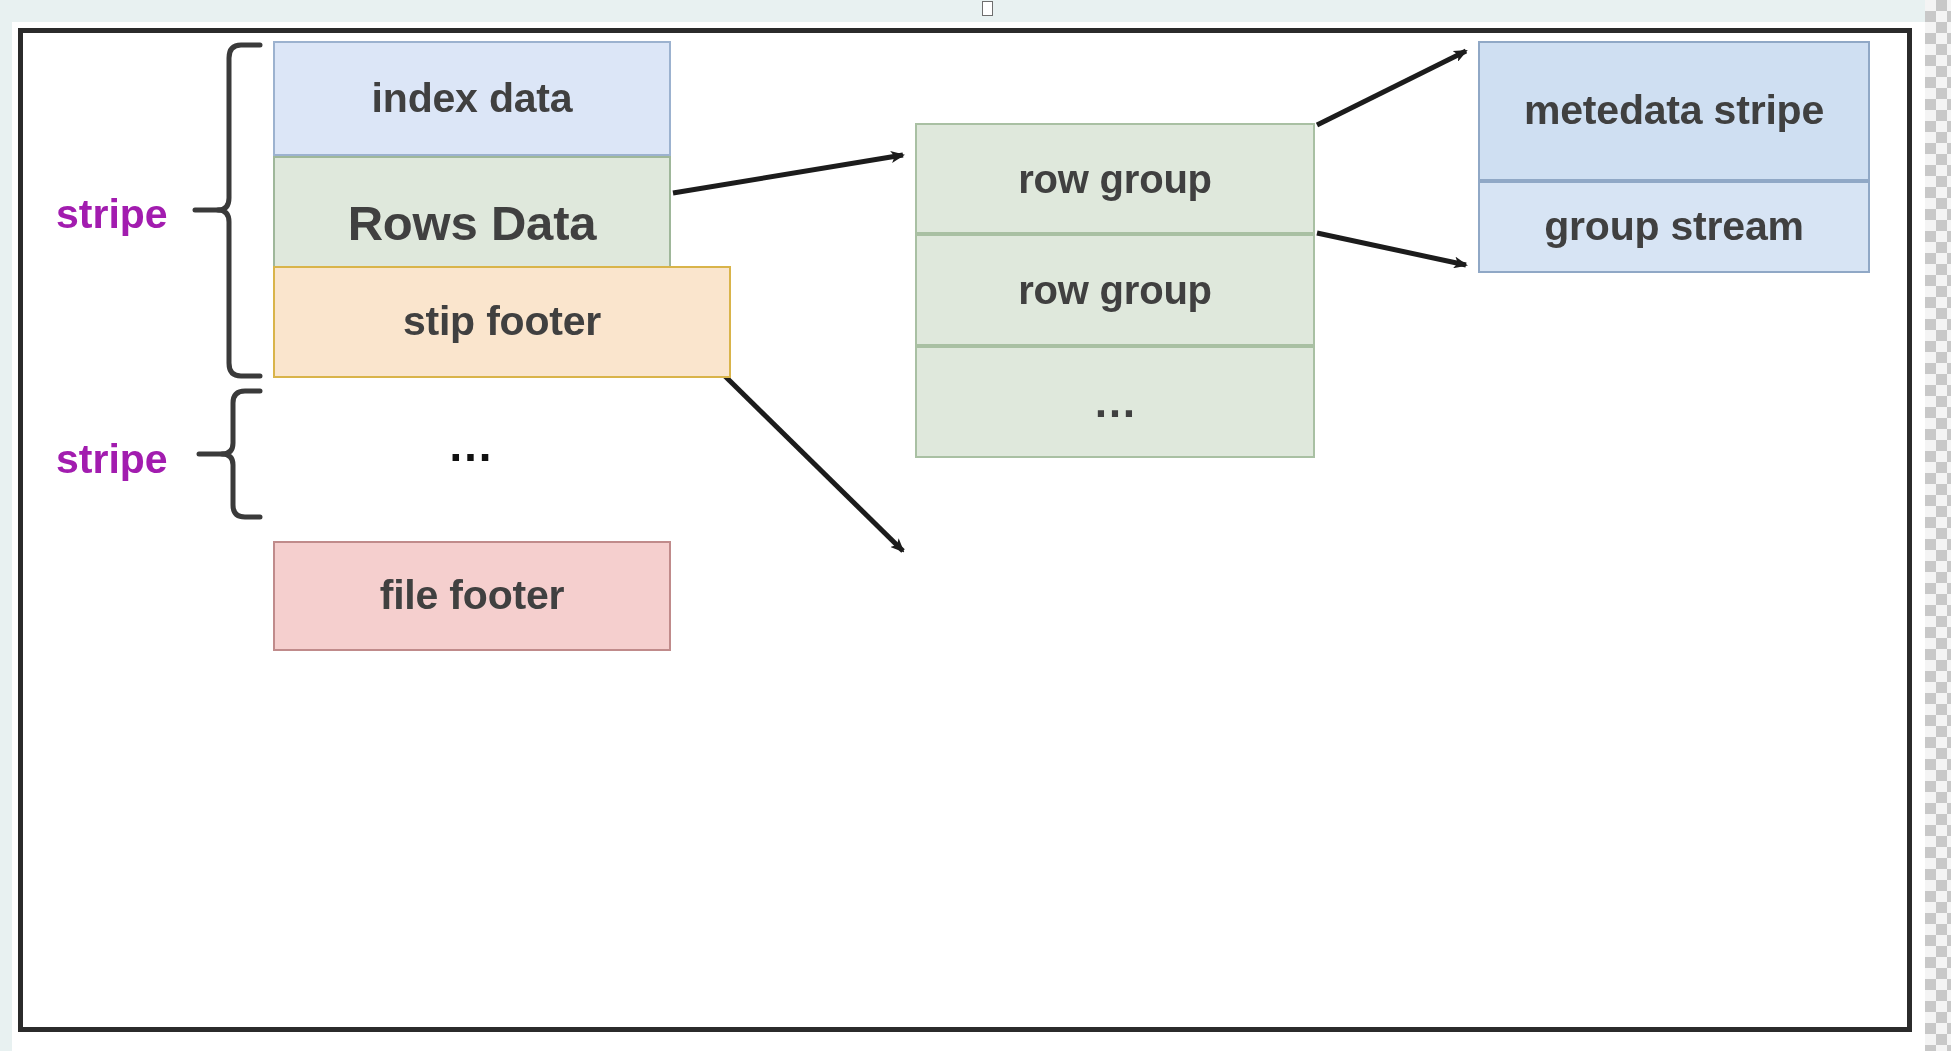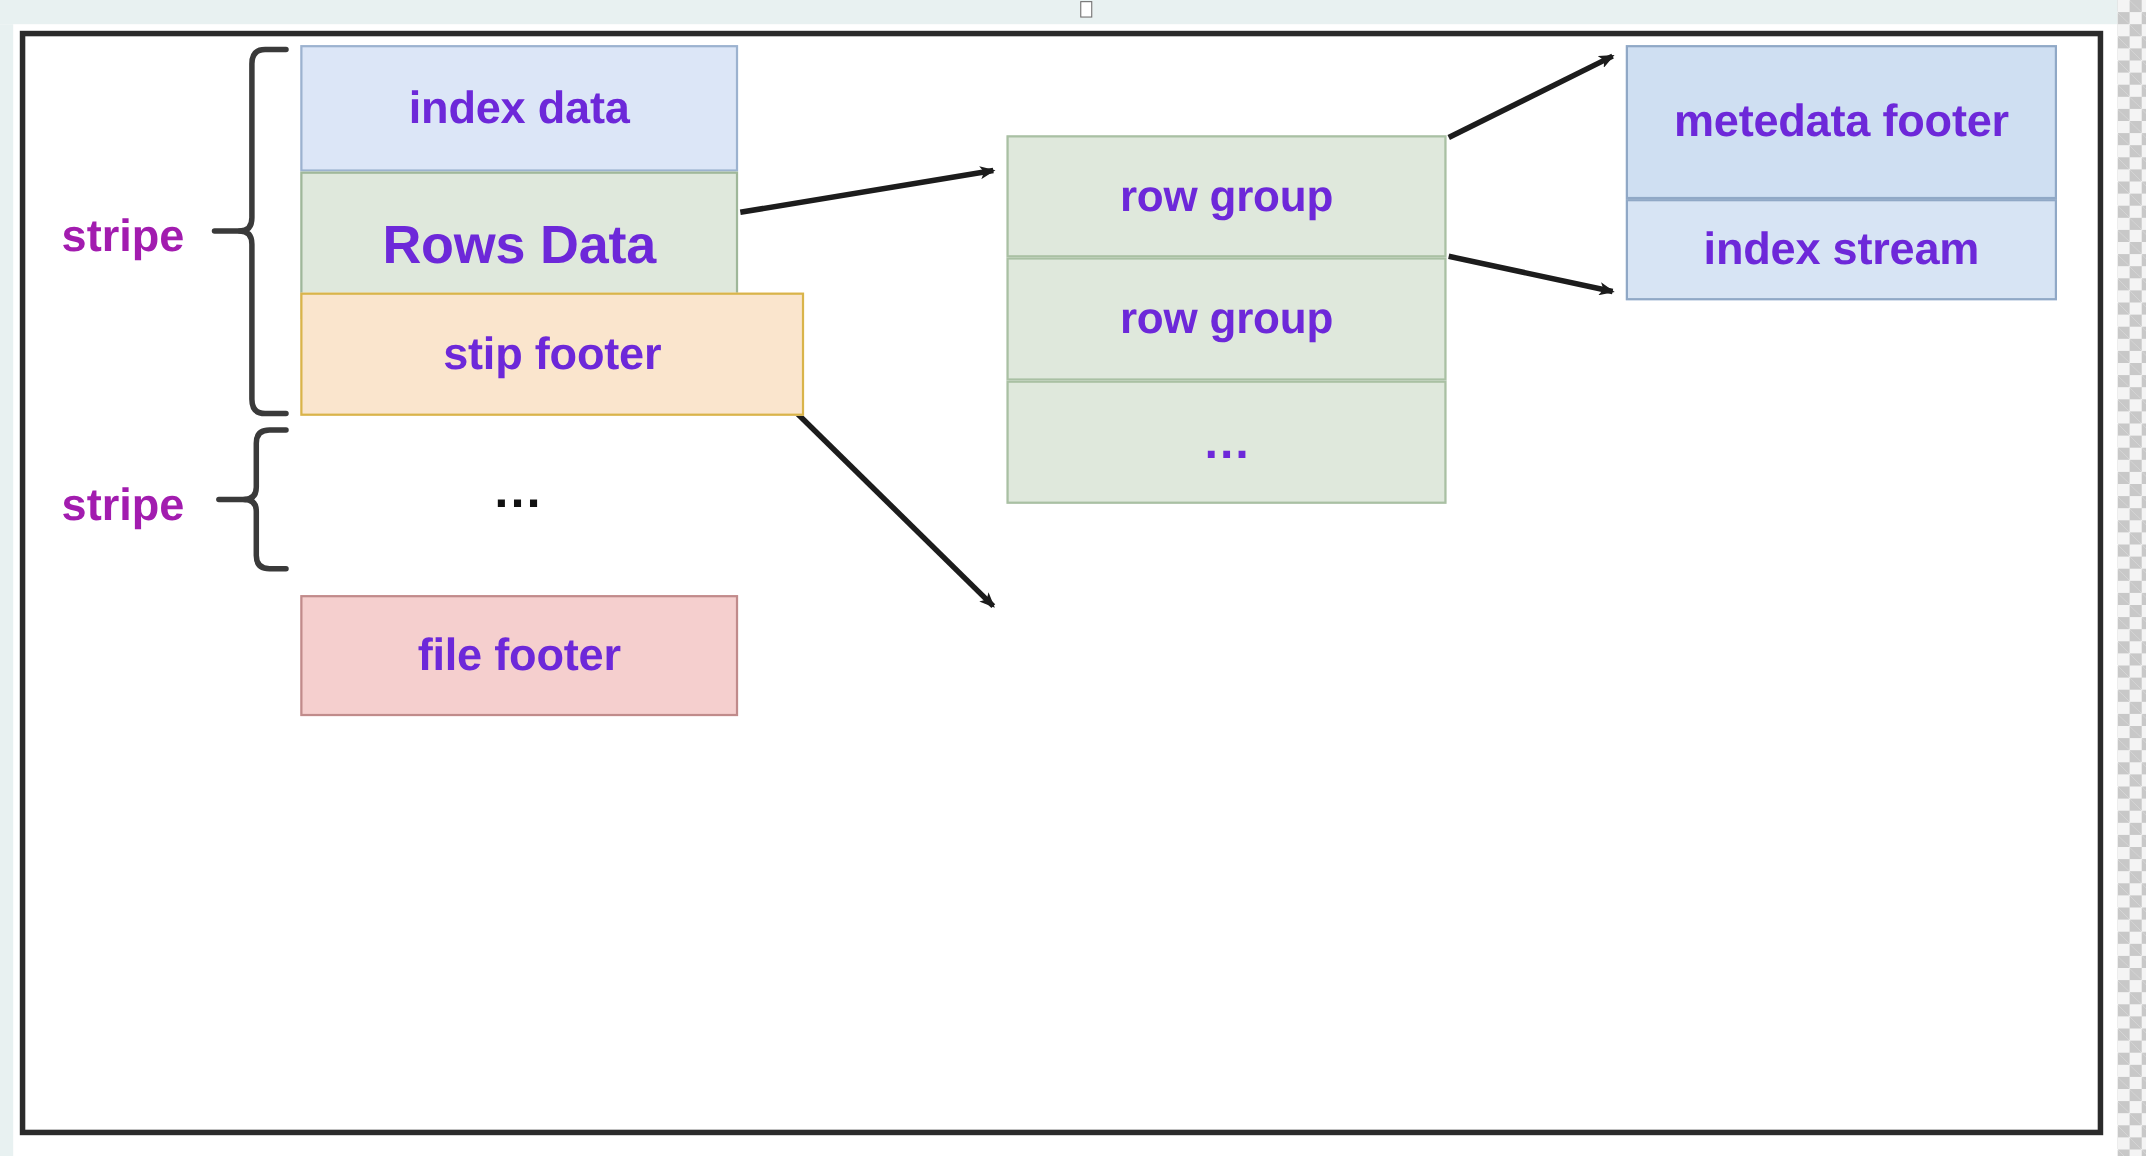--- a/index.html
+++ b/index.html
@@ -68,21 +68,21 @@
   }
 
   
   .box {
     position: absolute;
     box-sizing: border-box;
     display: flex;
     align-items: center;
     justify-content: center;
     text-align: center;
-    color: #6d28d9;
+    color: #404040;
     font-weight: bold;
     line-height: 1.15;
     letter-spacing: -0.2px;
   }
 
   
   .bx-index {
     left: 250px; top: 8px; width: 398px; height: 115px;
     background: #dce6f7;
     border: 2px solid #9cb2cf;
@@ -237,19 +237,19 @@
 
       <div class="box bx-filefooter">file footer</div>
 
 
       <div class="box bx-rg1">row group</div>
 
       <div class="box bx-rg2">row group</div>
 
       <div class="box bx-rg3">…</div>
 
-      <div class="box bx-meta">metedata footer</div>
-
-      <div class="box bx-datastream">index stream</div>
+      <div class="box bx-meta">metedata stripe</div>
+
+      <div class="box bx-datastream">group stream</div>
 
     </div>
   </div>
 </div>
 
 </body></html>

